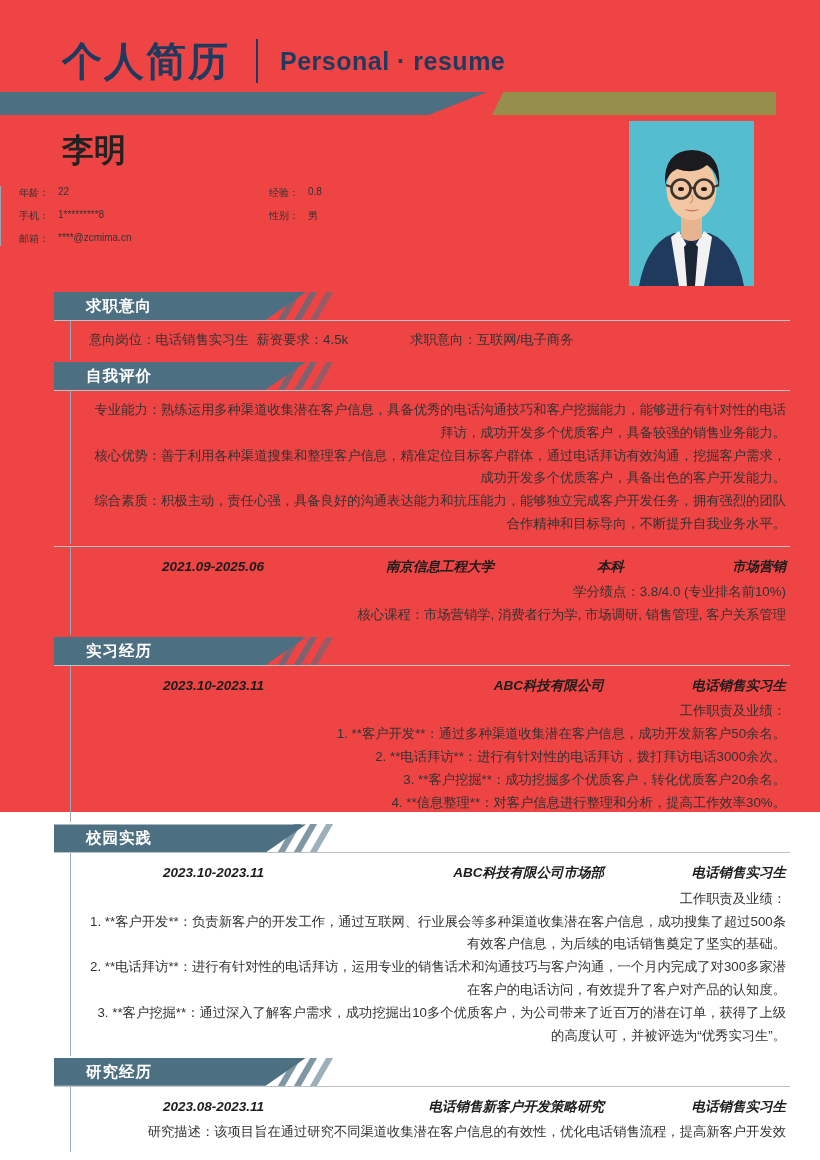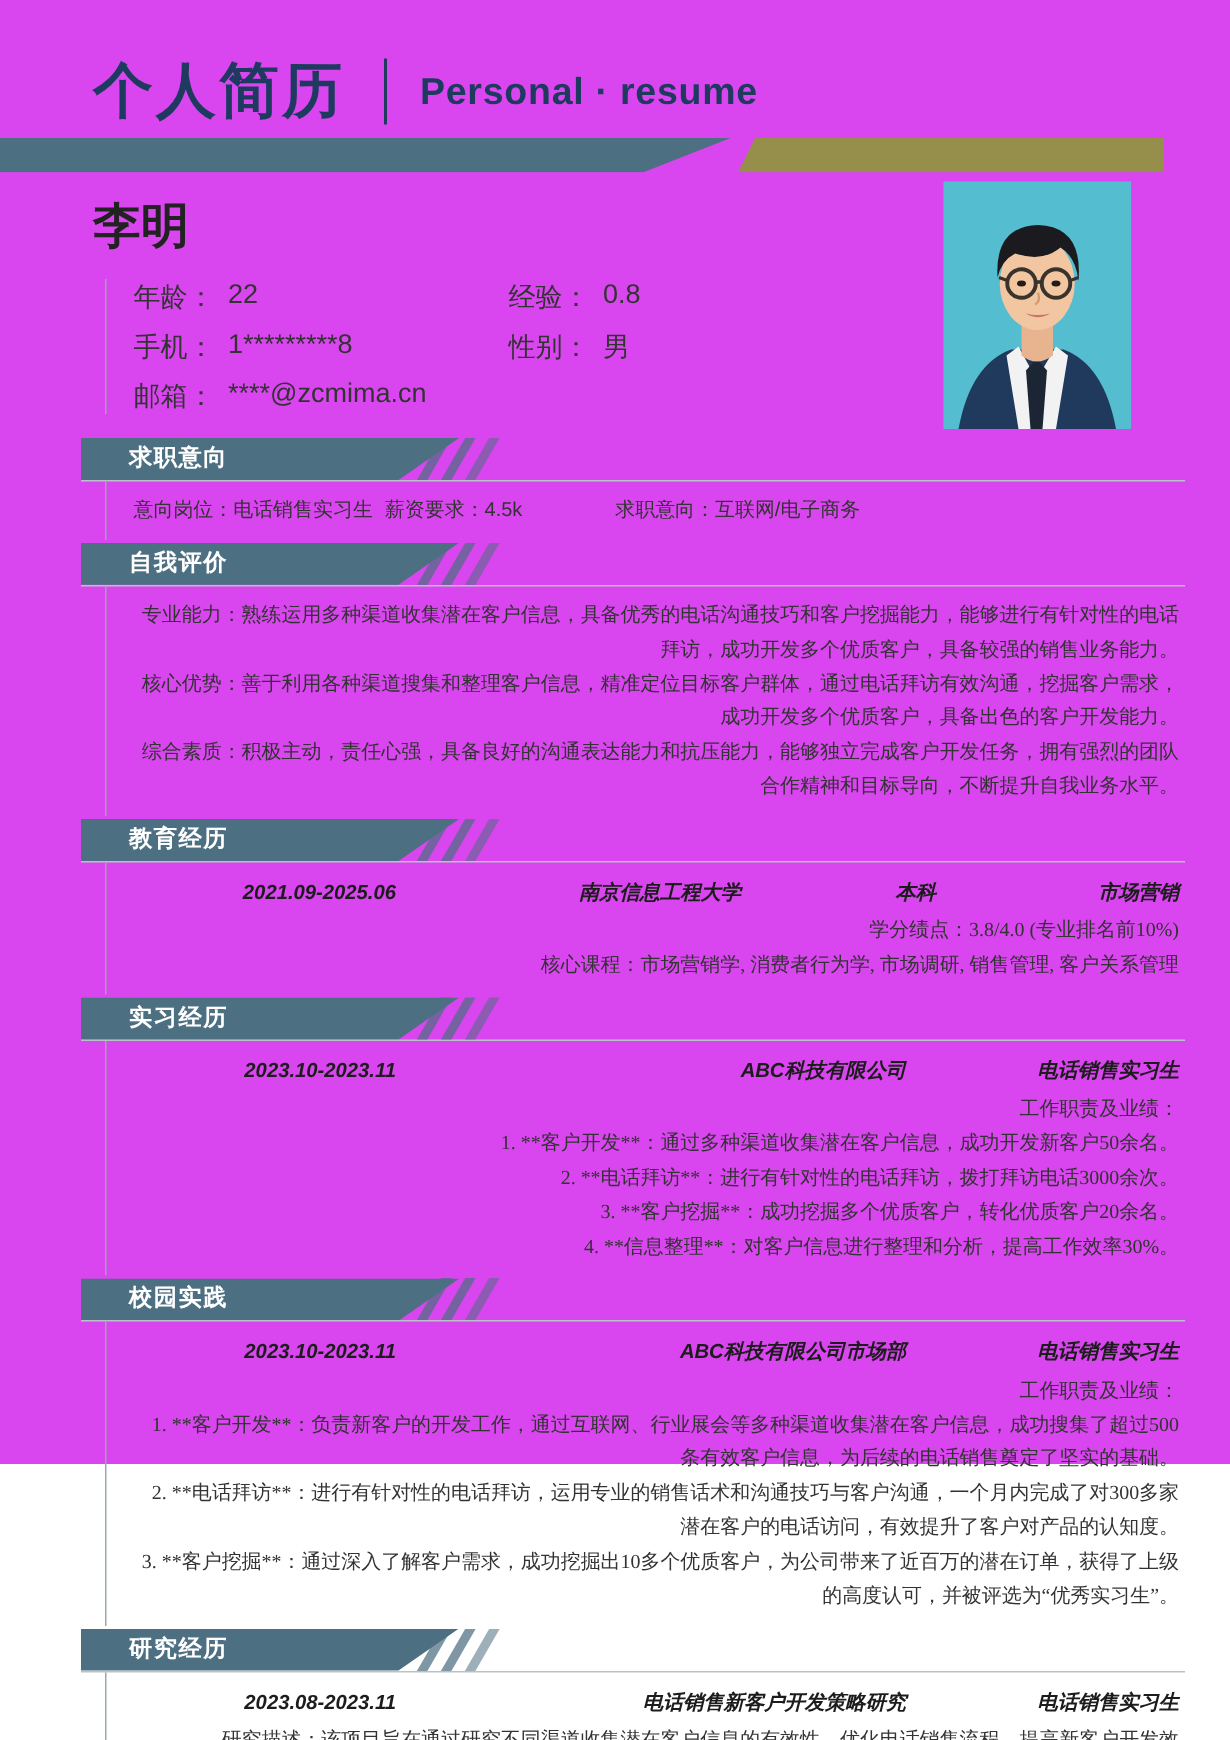--- a/index.html
+++ b/index.html
@@ -5,21 +5,21 @@
   * { box-sizing: border-box; margin: 0; padding: 0; }
   html, body {
     width: 820px;
     height: 1160px;
     background: #ffffff;
     font-family: "Liberation Sans", "DejaVu Sans", sans-serif;
     color: #2b2b2b;
     overflow: hidden;
   }
 
-  .page { position: relative; width: 820px; height: 976px; background:#d946ef; }
+  .page { position: relative; width: 820px; height: 812px; background:#ef4444; }
 
   
   .title-row {
     display: flex;
     align-items: center;
     padding: 30px 0 0 62px;
     height: 92px;
   }
   .title-cn {
     font-size: 40px;
@@ -62,28 +62,27 @@
   }
   .name {
     font-size: 32px;
     font-weight: 700;
     color: #222;
     margin-left: 62px;
     line-height: 1.1;
     margin-bottom: 18px;
   }
   .info-grid {
-    margin-left: 70px;
     border-left: 1px solid #9aa7b0;
     padding-left: 18px;
     width: 500px;
     display: grid;
     grid-template-columns: 250px 250px;
     row-gap: 9px;
-    font-size: 18px;
+    font-size: 10px;
     color: #333;
   }
   .info-item { display: flex; white-space: nowrap; }
   .info-label { color: #333; }
   .info-value { margin-left: 9px; color: #333; }
 
   .photo {
     position: absolute;
     right: 66px;
     top: 6px;
@@ -156,21 +155,21 @@
   .col-org    { width: 230px; flex: none; }
   .col-extra1 { width: 130px; flex: none; }
   .col-extra2 { flex: 1; }
 
   .entry-row.intern .col-org { width: 340px; }
   .entry-row.intern .col-role { flex: 1; }
 
   .job-line { display: flex; font-size: 13.3px; }
   .job-line .g { margin-left: 62px; }
 
-  .para { margin: 0; font-family: Liberation Serif, serif; }
+  .para { margin: 0; }
 </style>
 </head>
 <body>
 
 <div class="page">
 
   <div class="title-row">
     <div class="title-cn">个人简历</div>
     <div class="title-sep"></div>
     <div class="title-en">Personal · resume</div>
@@ -268,27 +267,20 @@
     </div>
     <div class="sec-rule"></div>
     <div class="sec-body">
       <p class="para">专业能力：熟练运用多种渠道收集潜在客户信息，具备优秀的电话沟通技巧和客户挖掘能力，能够进行有针对性的电话拜访，成功开发多个优质客户，具备较强的销售业务能力。</p>
       <p class="para">核心优势：善于利用各种渠道搜集和整理客户信息，精准定位目标客户群体，通过电话拜访有效沟通，挖掘客户需求，成功开发多个优质客户，具备出色的客户开发能力。</p>
       <p class="para">综合素质：积极主动，责任心强，具备良好的沟通表达能力和抗压能力，能够独立完成客户开发任务，拥有强烈的团队合作精神和目标导向，不断提升自我业务水平。</p>
     </div>
   </div>
 
   <div class="section">
-    <div class="sec-head">
-      <div class="bar"></div>
-      <div class="stripe s1"></div>
-      <div class="stripe s2"></div>
-      <div class="stripe s3"></div>
-      <div class="label">教育经历</div>
-    </div>
     <div class="sec-rule"></div>
     <div class="sec-body">
       <div class="entry-row">
         <span class="col-date">2021.09-2025.06</span>
         <span class="col-org">南京信息工程大学</span>
         <span class="col-extra1">本科</span>
         <span class="col-extra2">市场营销</span>
       </div>
       <p class="para">学分绩点：3.8/4.0 (专业排名前10%)</p>
       <p class="para">核心课程：市场营销学, 消费者行为学, 市场调研, 销售管理, 客户关系管理</p>

